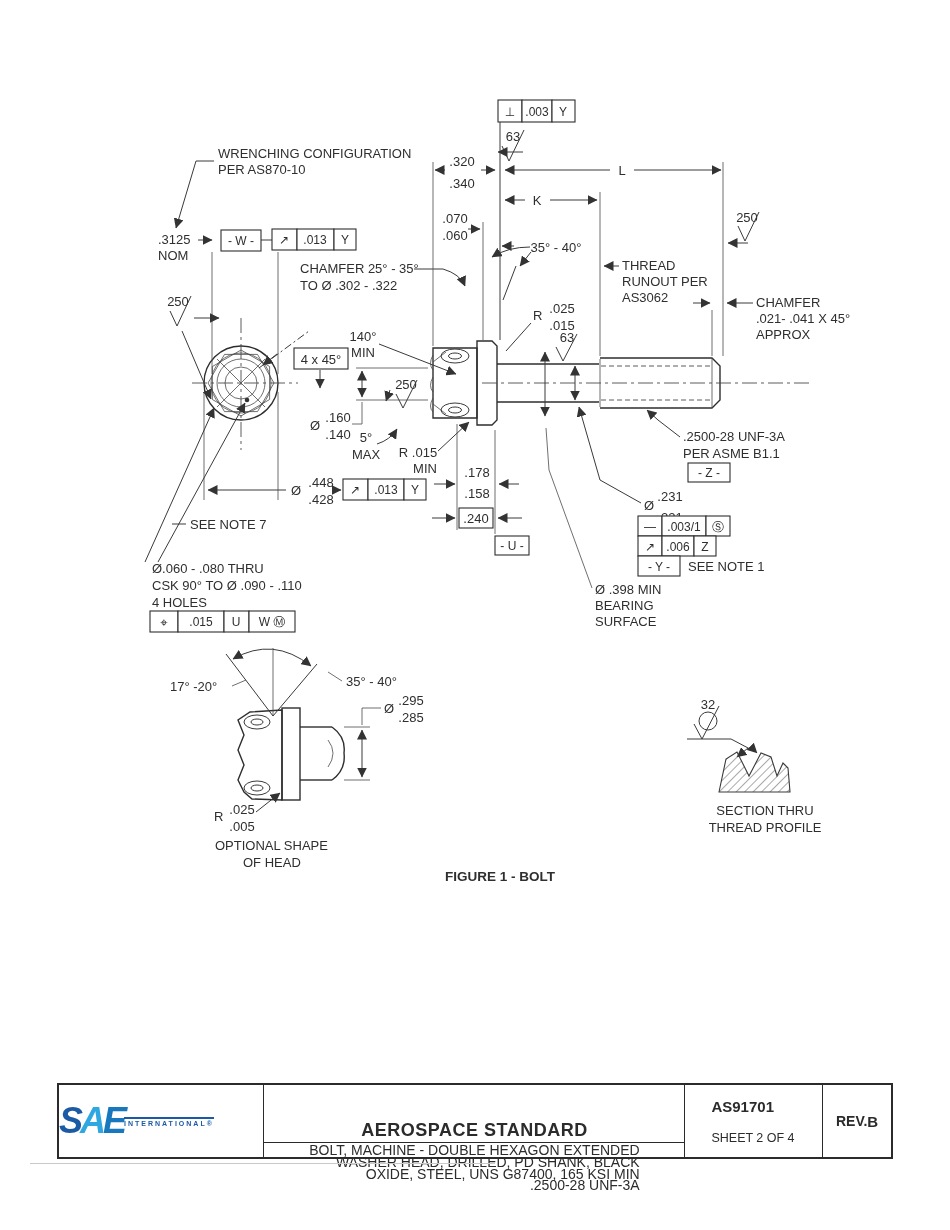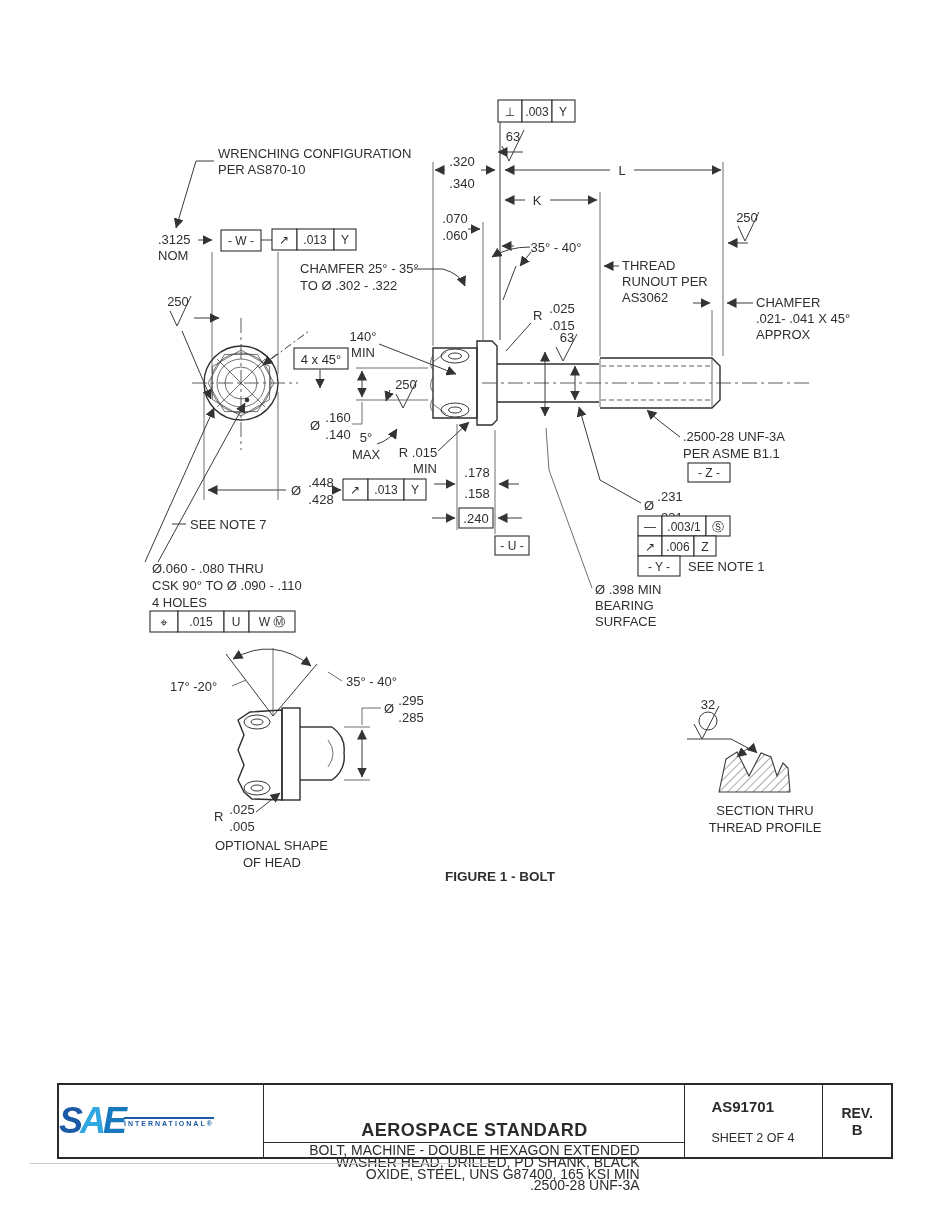--- a/index.html
+++ b/index.html
@@ -18,21 +18,21 @@
   .box{stroke:#2e2e2e;stroke-width:1.1;fill:#fff;}
 
   
   .tblock{position:absolute;left:57px;top:1083px;width:836px;height:76px;
           border:2px solid #2b2b2b;display:flex;box-sizing:border-box;background:#fff;}
   .tb-cell{box-sizing:border-box;height:100%;}
   .tb-logo{width:205px;display:flex;flex-direction:row;align-items:center;}
   .tb-main{width:423px;border-left:1.6px solid #2b2b2b;border-right:1.6px solid #2b2b2b;
            display:flex;flex-direction:column;align-items:center;}
   .tb-doc{width:137px;display:flex;flex-direction:column;justify-content:center;padding-left:26px;}
-  .tb-rev{width:69px;border-left:1.6px solid #2b2b2b;display:flex;flex-direction:column;
+  .tb-rev{width:69px;border-left:1.6px solid #2b2b2b;display:flex;
           align-items:center;justify-content:center;}
   .tb-title{font-size:18px;font-weight:bold;letter-spacing:0.5px;padding:2px 0 1px 0;
             width:100%;text-align:center;border-bottom:1.4px solid #2b2b2b;margin-top:33px;}
   .tb-desc{font-size:14px;line-height:11.8px;text-align:right;padding-top:2px;}
   .tb-num{font-size:15px;font-weight:bold;}
   .tb-sheet{font-size:12.5px;margin-top:16px;}
   .tb-revlab{font-size:14px;font-weight:bold;}
   .tb-revval{font-size:15px;font-weight:bold;}
   .sae{font-style:italic;font-weight:bold;font-size:36px;line-height:34px;letter-spacing:-3px;}
   .sae .s{color:#1b5aa5;}

